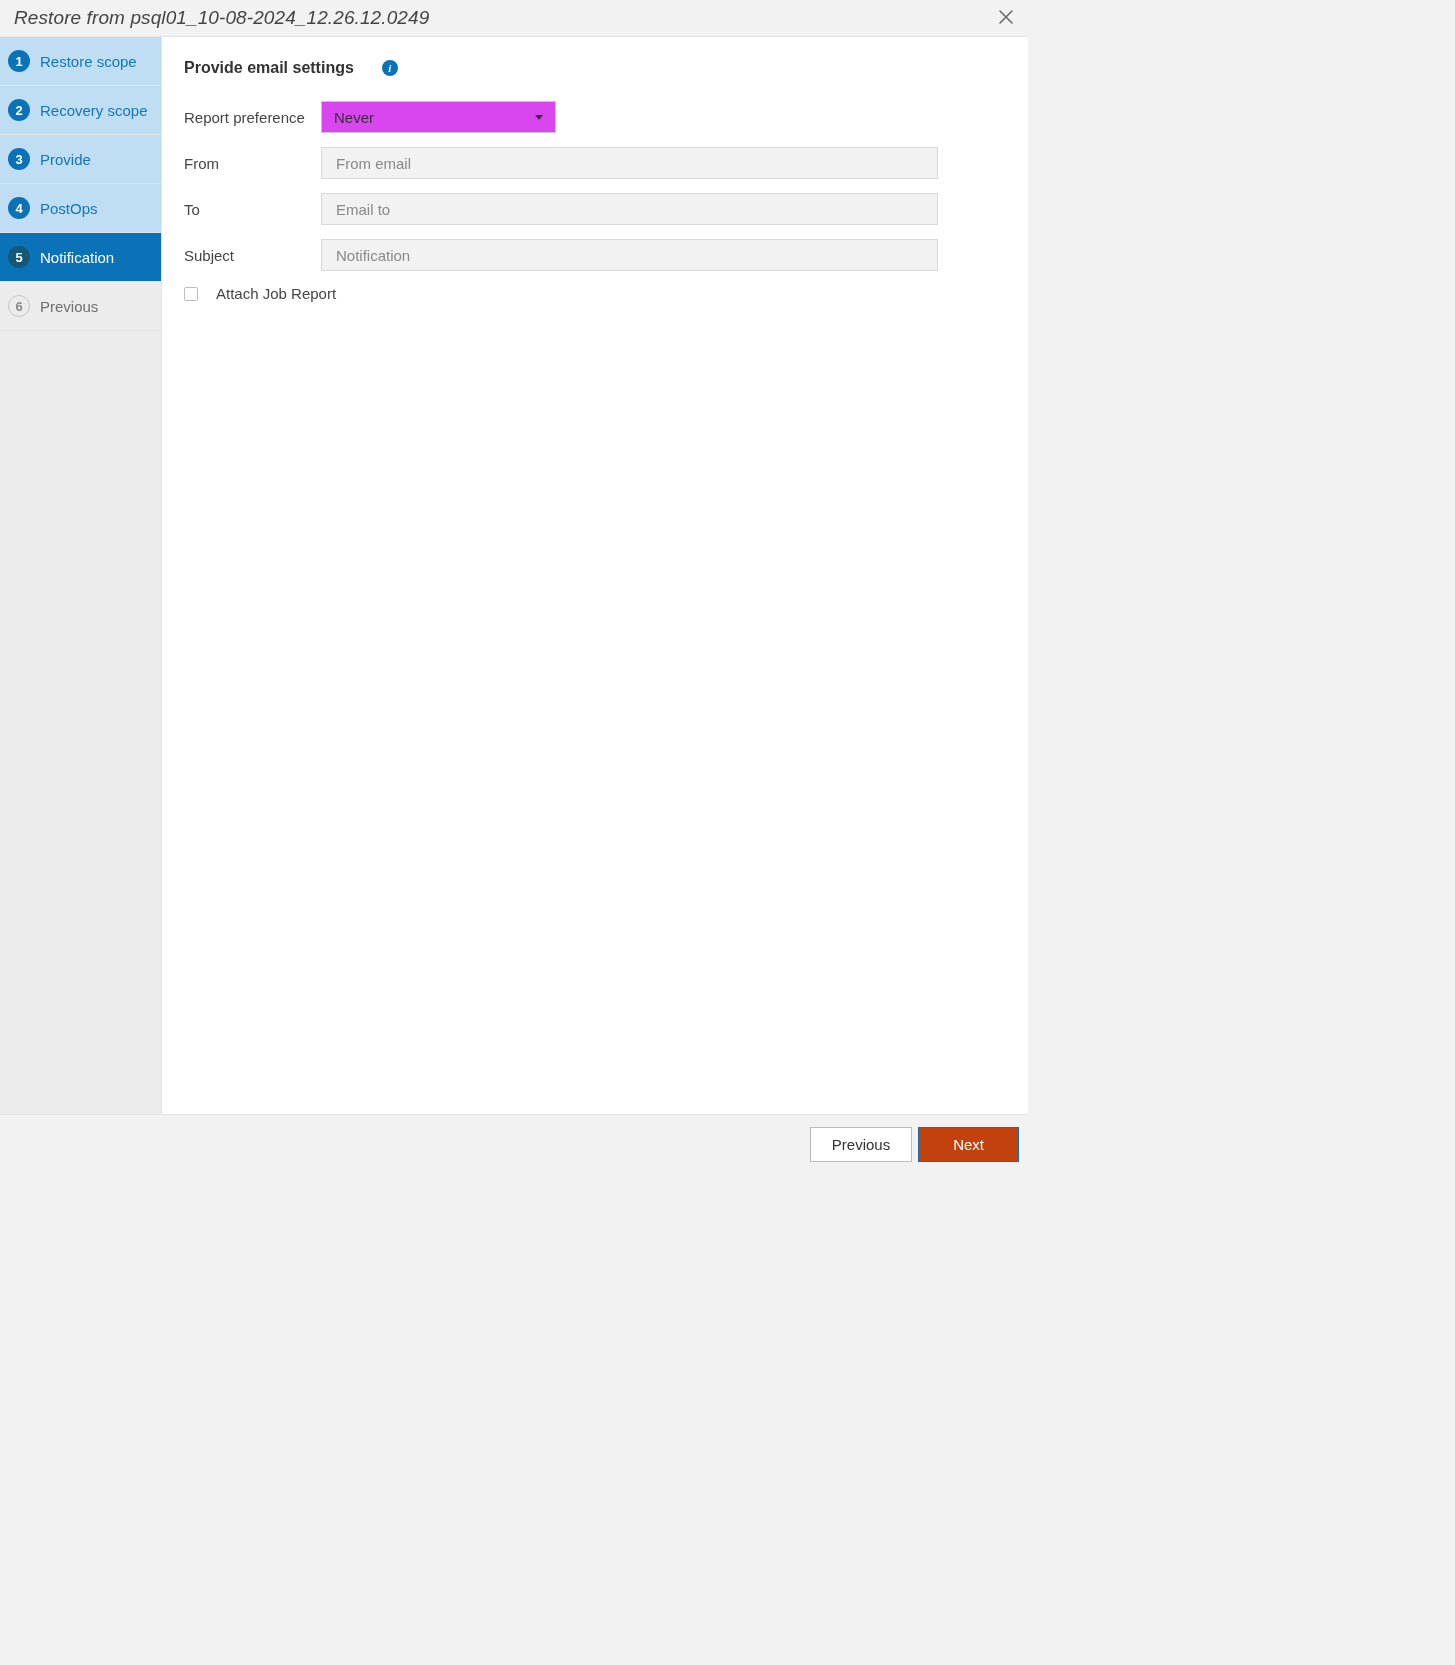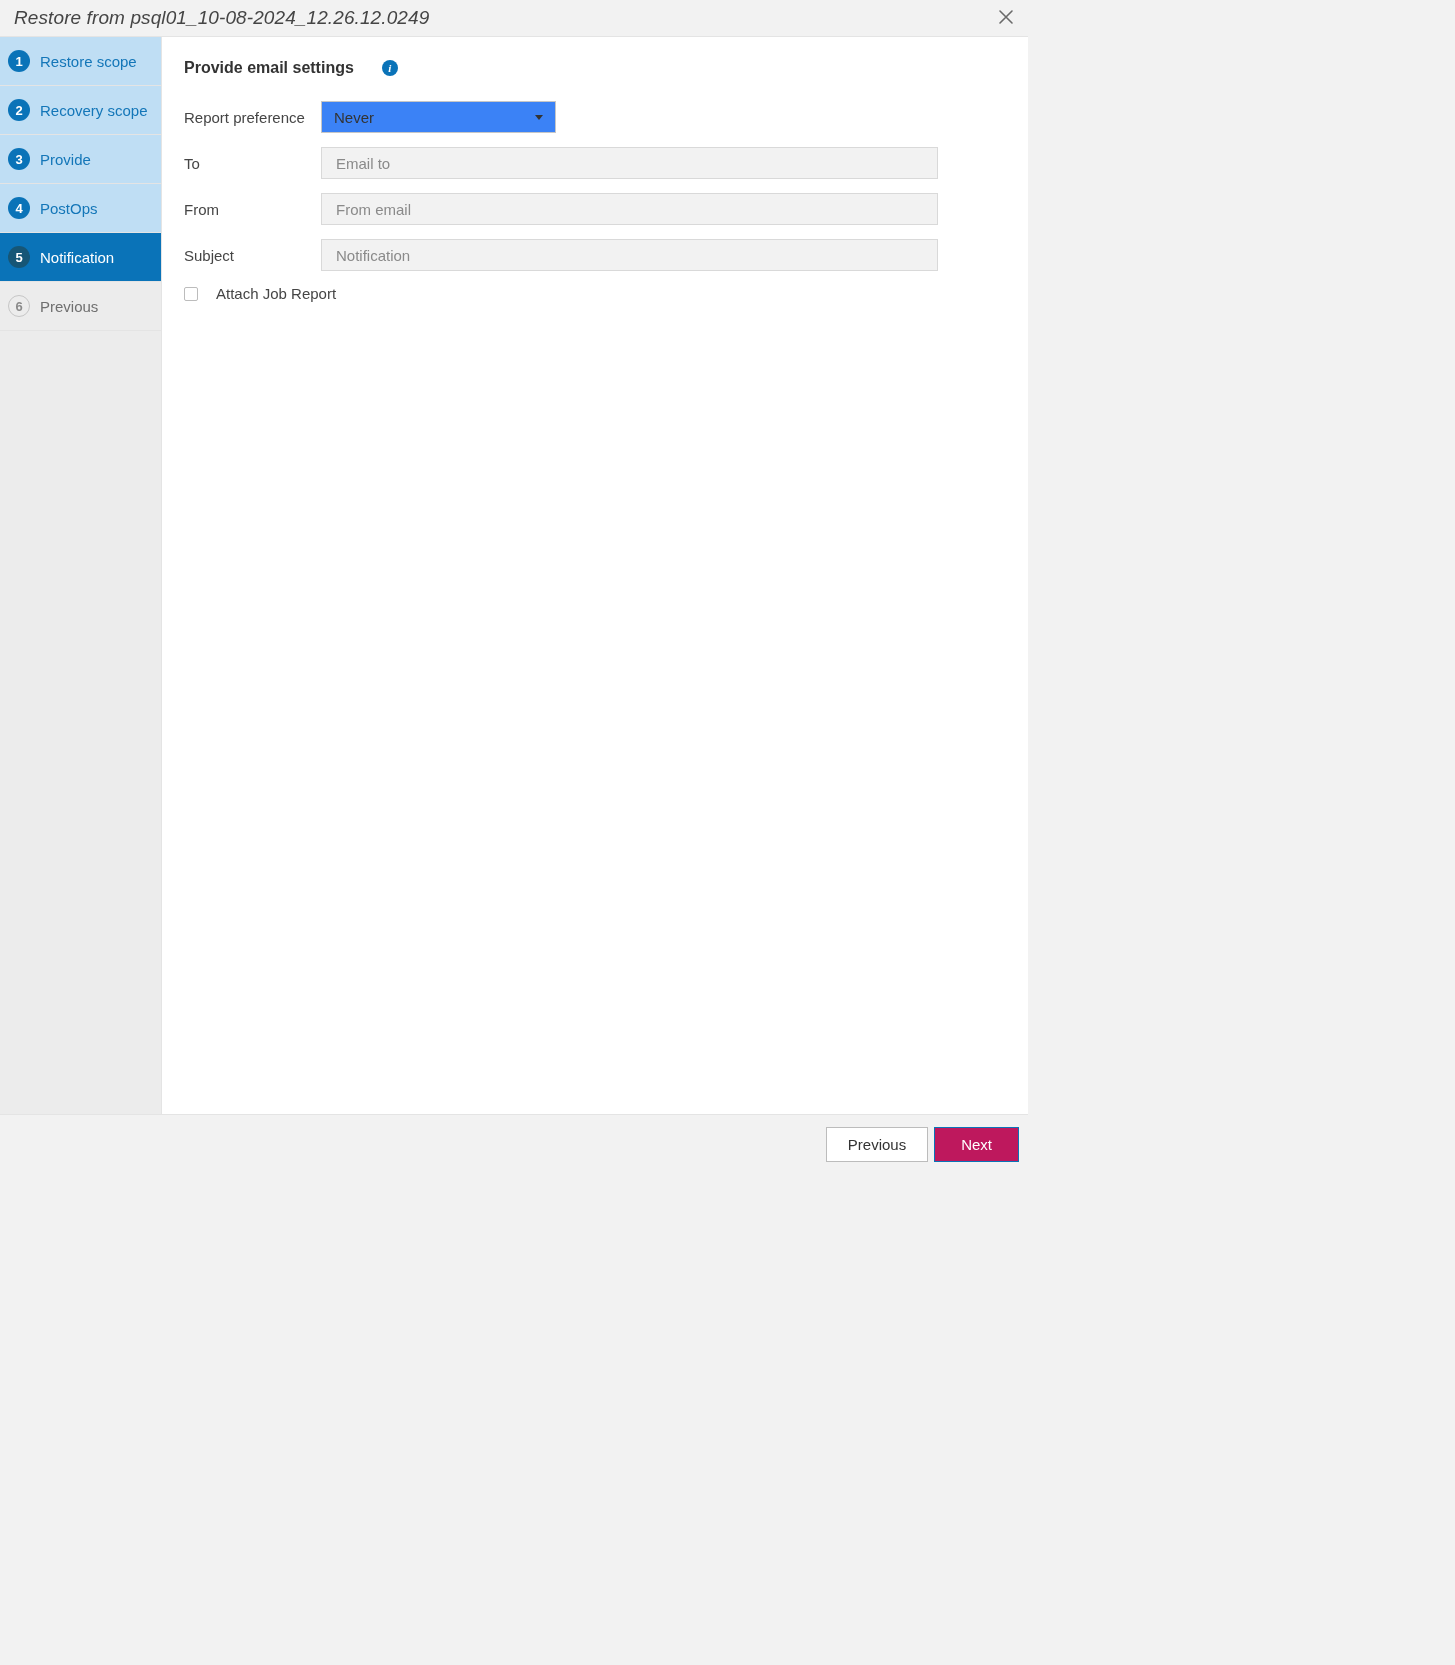--- a/index.html
+++ b/index.html
@@ -141,21 +141,21 @@
     .form-label {
       width: 137px;
       font-size: 15px;
       color: #454545;
       flex-shrink: 0;
     }
     .select-wrap {
       width: 235px;
       height: 32px;
       border: 1px solid #c6c6c6;
-      background: #3b82f6;
+      background: #d946ef;
       display: flex;
       align-items: center;
       justify-content: space-between;
       padding: 0 12px;
       cursor: pointer;
       font-size: 15px;
       color: #333;
     }
     .caret-down {
       width: 0;
@@ -210,24 +210,24 @@
       font-size: 15px;
       cursor: pointer;
       border: 1px solid #bcbcbc;
       background: #fff;
       color: #333;
       display: inline-flex;
       align-items: center;
       justify-content: center;
     }
     .btn.primary {
-      background: #be185d;
+      background: #c2410c;
       border-color: #0a73b8;
       color: #fff;
-      padding: 0 26px;
+      padding: 0 34px;
     }
   </style>
 </head>
 <body>
 
 <div class="dialog">
 
   <div class="dialog-header">
     <span class="dialog-title">Restore from psql01_10-08-2024_12.26.12.0249</span>
     <span class="close-btn">
@@ -274,27 +274,27 @@
 
       <div class="form-row">
         <span class="form-label">Report preference</span>
         <div class="select-wrap">
           <span>Never</span>
           <span class="caret-down"></span>
         </div>
       </div>
 
       <div class="form-row">
+        <span class="form-label">From</span>
+        <input class="text-input" type="text" disabled="" placeholder="From email" style="">
+      </div>
+
+      <div class="form-row">
         <span class="form-label">To</span>
         <input class="text-input" type="text" disabled="" placeholder="Email to" style="">
-      </div>
-
-      <div class="form-row">
-        <span class="form-label">From</span>
-        <input class="text-input" type="text" disabled="" placeholder="From email" style="">
       </div>
 
       <div class="form-row">
         <span class="form-label">Subject</span>
         <input class="text-input" type="text" disabled="" placeholder="Notification" style="">
       </div>
 
       <div class="checkbox-row">
         <span class="chk"></span>
         <span class="chk-label">Attach Job Report</span>

